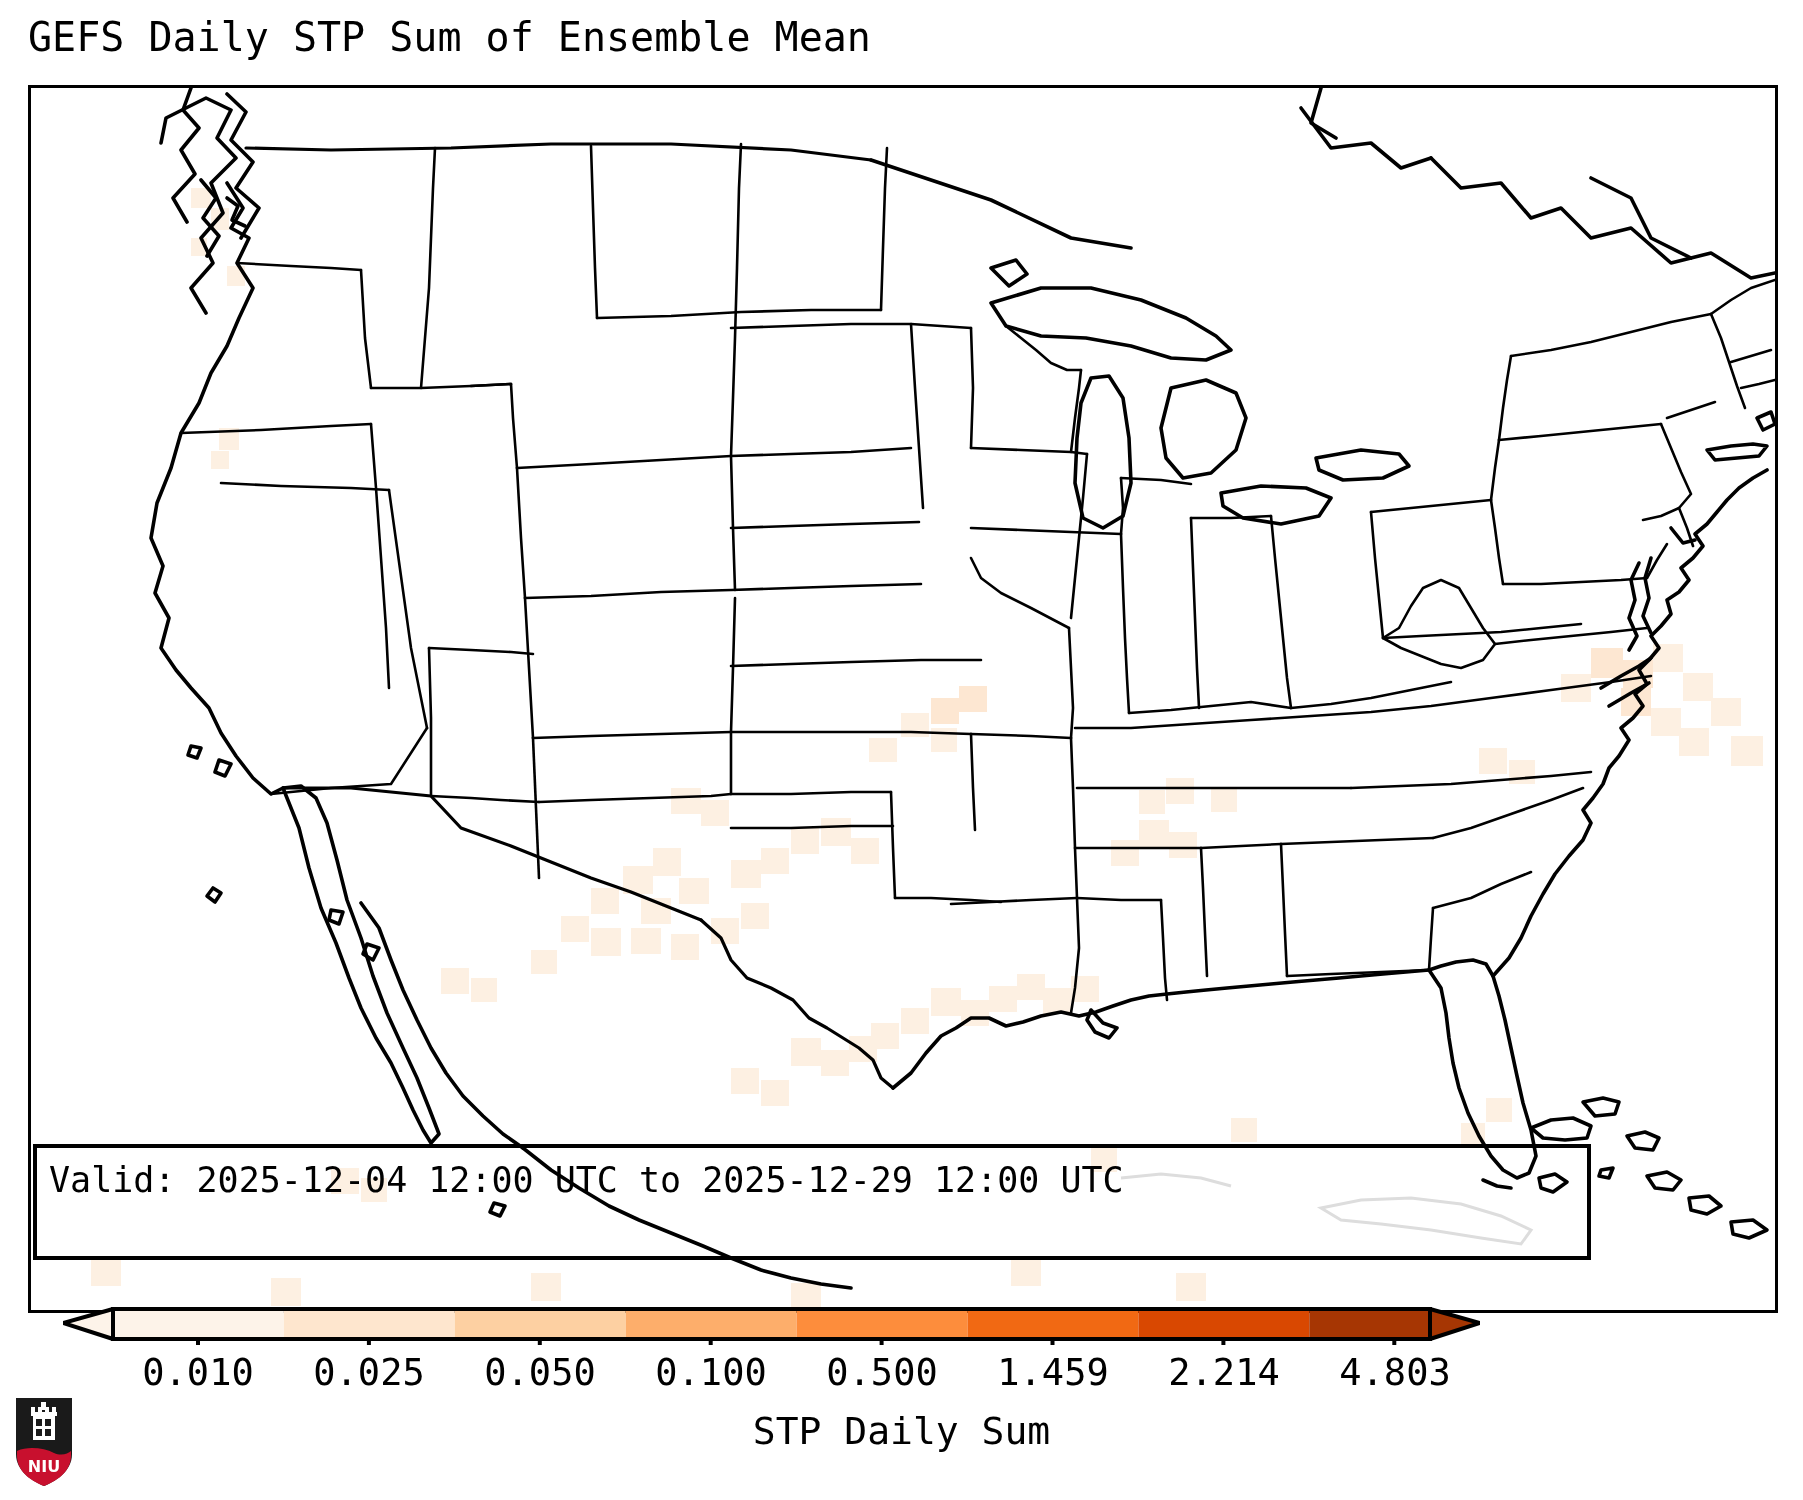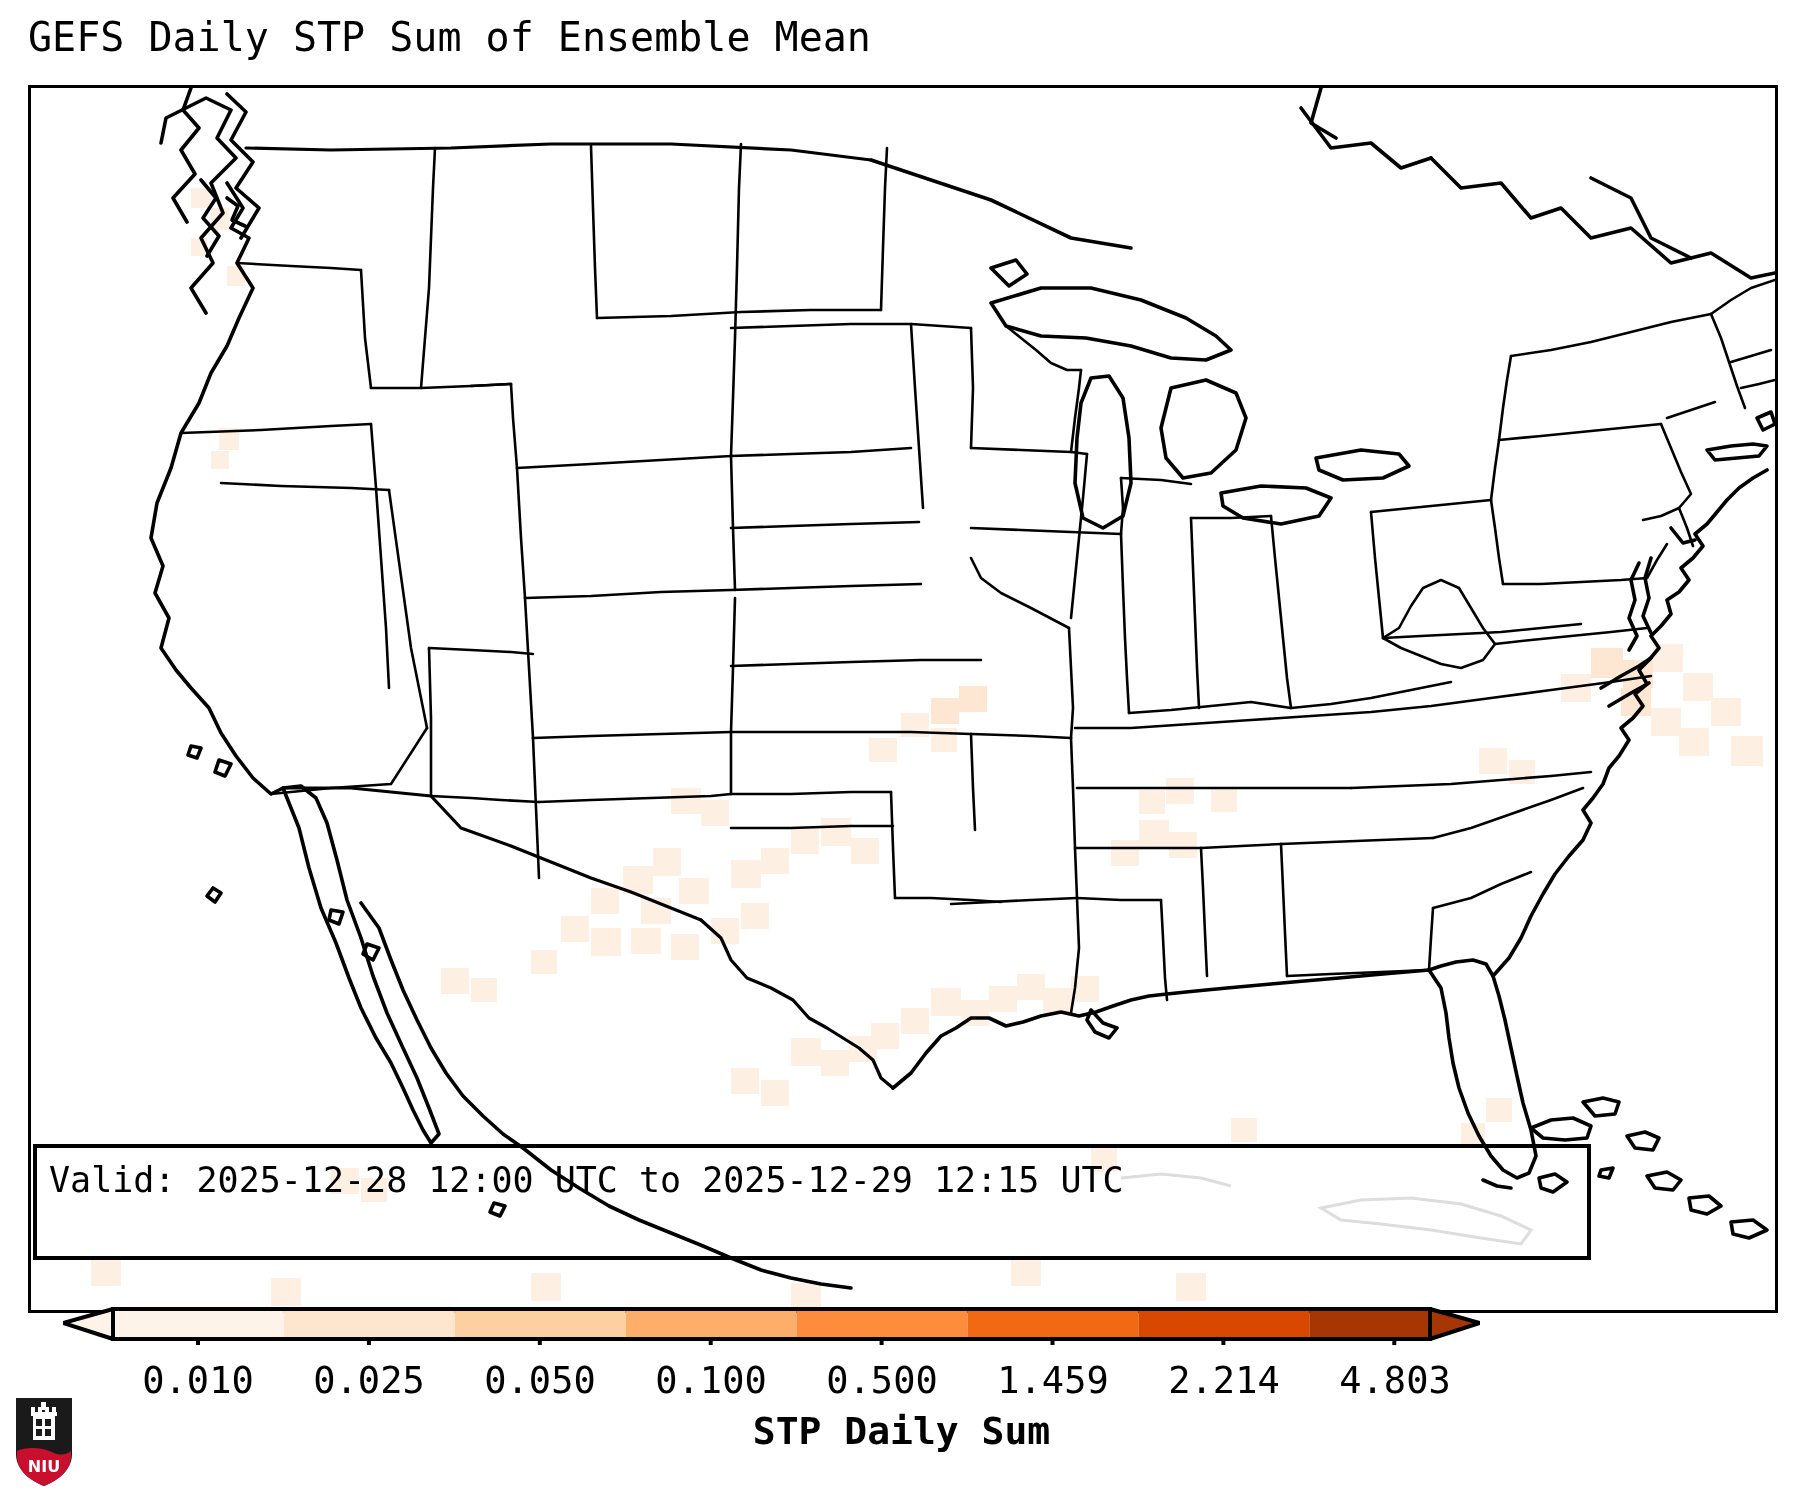--- a/index.html
+++ b/index.html
@@ -64,41 +64,40 @@
   }
   #colorbar-row {
     position: absolute;
     left: 63px; top: 10px;
     width: 1417px; height: 40px;
   }
   #colorbar-row svg { display: block; }
   #colorbar-ticklabels {
     position: absolute;
     left: 0; top: 56px;
-    width: 1803px; height: 46px; margin-top: 8px;
+    width: 1803px; height: 46px;
   }
   .cb-ticklabel {
     position: absolute;
     top: 0;
     transform: translateX(-50%);
     font-size: 37px;
     color: #000;
     white-space: pre;
     font-family: "DejaVu Sans Mono", "Liberation Mono", monospace;
   }
   #colorbar-axis-label {
     position: absolute;
     left: 0; top: 114px;
     width: 1803px;
     text-align: center;
     font-size: 38px;
     color: #000;
     white-space: pre;
     font-family: "DejaVu Sans Mono", "Liberation Mono", monospace;
-    font-weight: bold;
   }
 
   
   #niu-logo {
     position: absolute;
     left: 14px; top: 1396px;
     width: 60px; height: 92px;
     z-index: 9;
   }
   #niu-logo svg { display: block; }
@@ -408,21 +407,21 @@
         <path class="bdyt" d="M1648,420 L1656,440 L1662,458"></path>
         <path class="bdyt" d="M1616,490 L1626,472 L1636,456"></path>
 
         <path class="bdyt" d="M1464,556 L1500,552 L1540,548 L1580,544 L1616,540"></path>
       </g>
     </svg>
   </div>
 </div>
 
 <div id="info-box">
-  <div class="info-line">Valid: 2025-12-28 12:00 UTC to 2025-12-29 12:15 UTC</div>
+  <div class="info-line">Valid: 2025-12-04 12:00 UTC to 2025-12-29 12:00 UTC</div>
 </div>
 
 <div id="colorbar-wrap">
   <div id="colorbar-row">
     <svg width="1417" height="40" viewBox="0 0 1417 40" xmlns="http://www.w3.org/2000/svg">
       <g>
         <polygon points="0,18 50,4 50,34" fill="#fdf3e9" stroke="#000" stroke-width="4" stroke-linejoin="round"></polygon>
         <rect x="50" y="4" width="170.9" height="30" fill="#fdf3e9"></rect>
         <rect x="220.9" y="4" width="170.9" height="30" fill="#fee6ce"></rect>
         <rect x="391.8" y="4" width="170.9" height="30" fill="#fdd0a2"></rect>

